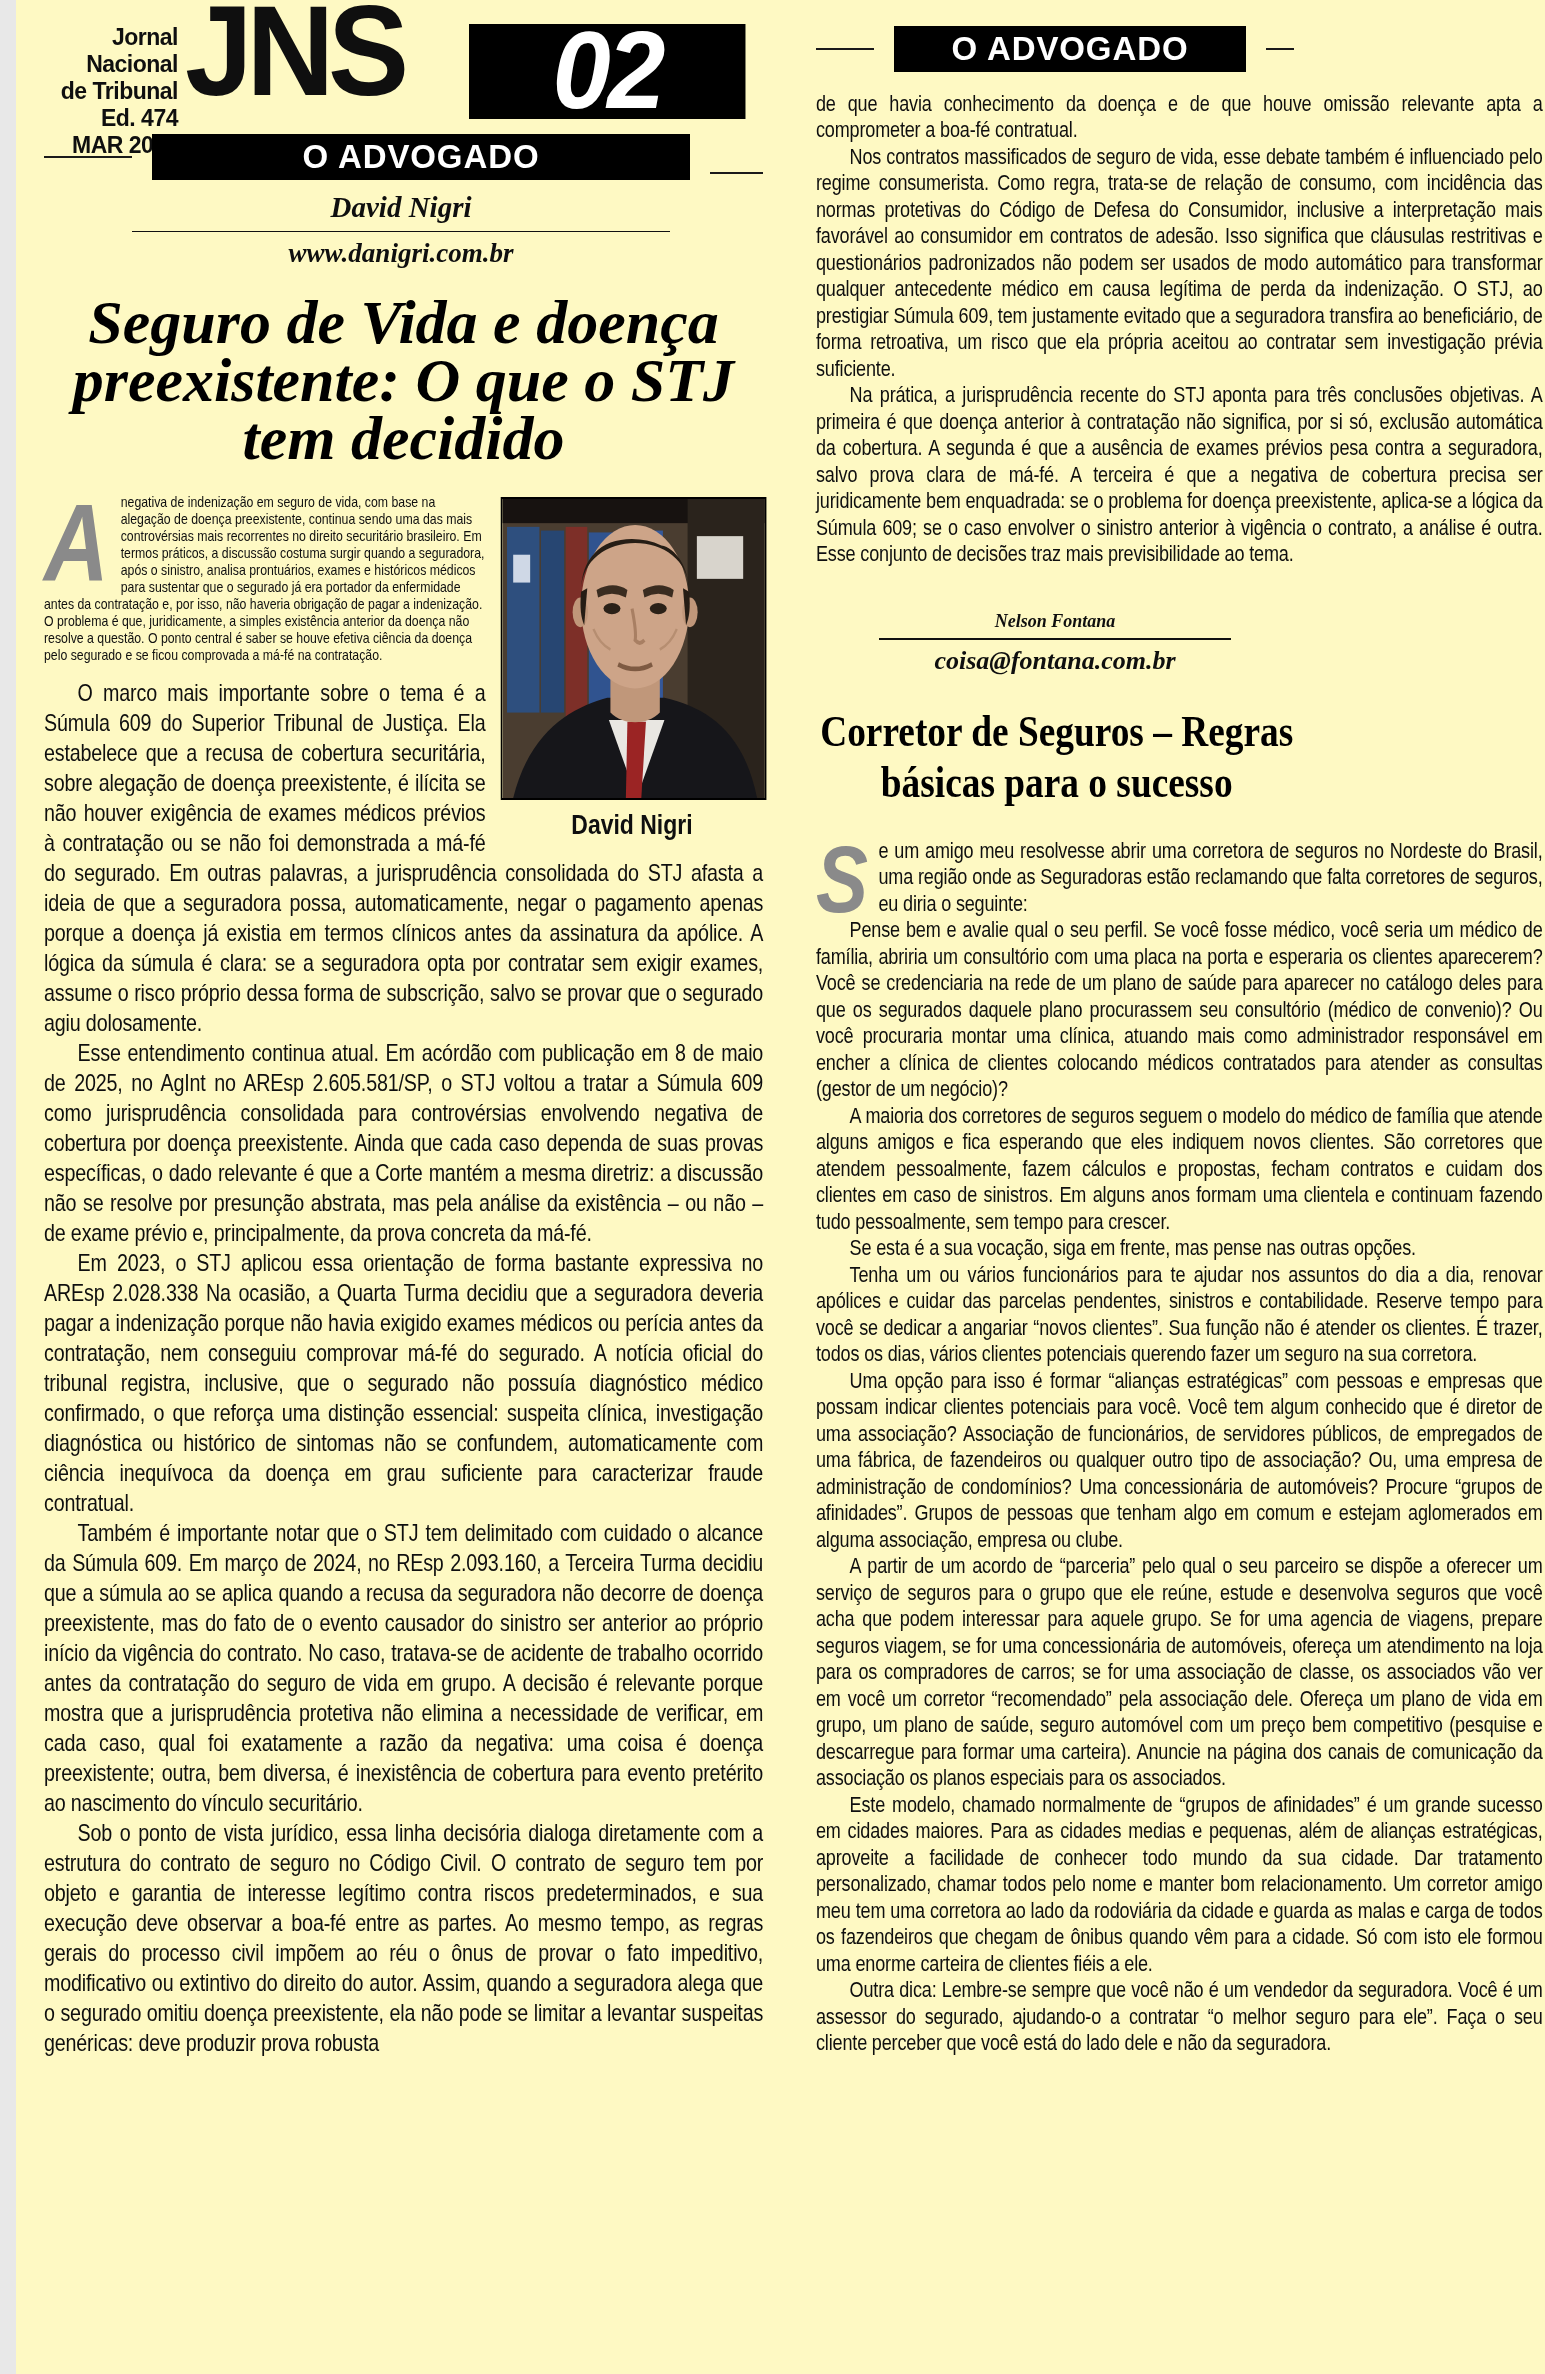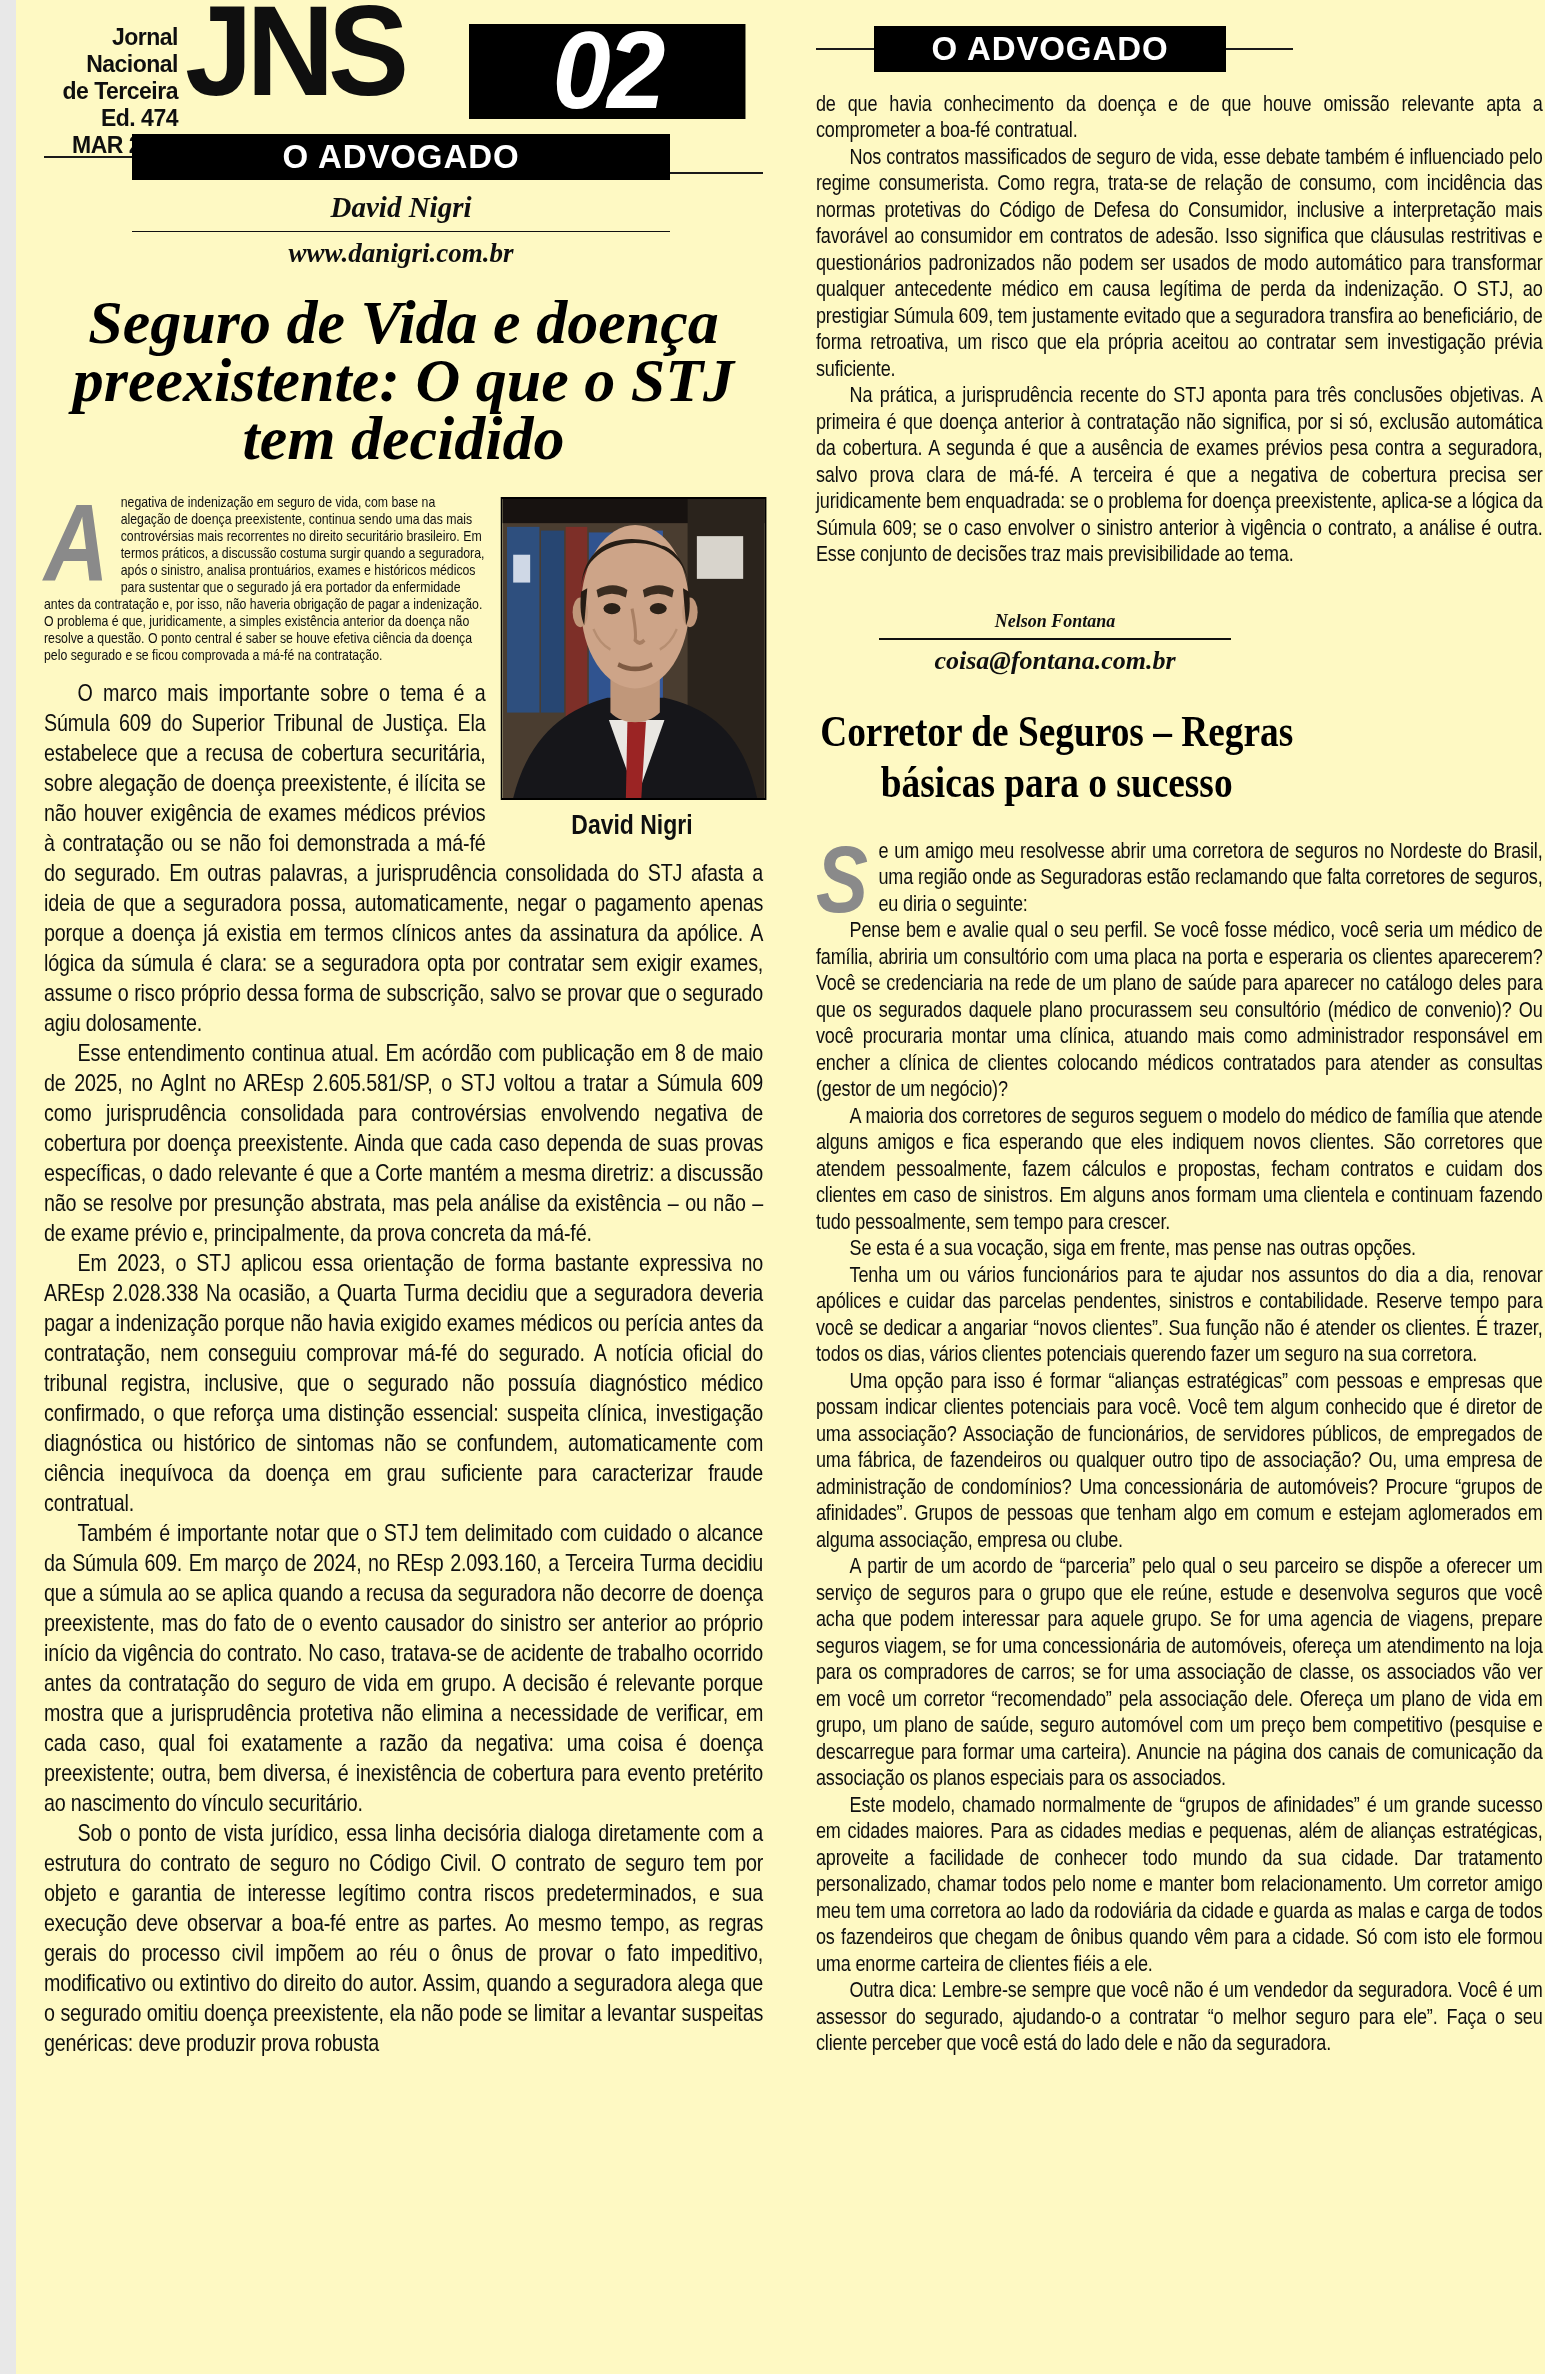--- a/index.html
+++ b/index.html
@@ -13,21 +13,21 @@
     font-size:23px;line-height:27px;font-weight:700;letter-spacing:-0.5px;}
   .mast-jns{position:absolute;left:169px;top:-13px;font-size:128px;line-height:128px;
     font-weight:700;letter-spacing:-6.5px;transform:scaleX(0.95);transform-origin:0 0;}
   .mast-pagebox{position:absolute;left:453px;top:24px;width:288px;height:95px;background:#000;
     color:#fff;text-align:center;font-weight:700;font-style:italic;font-size:109px;line-height:93px;
     letter-spacing:-3.7px;transform:scaleX(0.96);transform-origin:0 0;overflow:hidden;}
   
   #left-col{position:absolute;left:28px;top:134px;width:719px;}
   #right-col{position:absolute;left:800px;top:26px;width:726px;}
   
-  .bar-row{display:flex;align-items:center;height:46px;}
+  .bar-row{display:flex;align-items:center;height:46px;gap:20px;}
   .bar{background:#000;color:#fff;text-align:center;font-weight:700;font-size:33px;
     letter-spacing:0.9px;height:46px;line-height:46px;}
   .rule-line{height:2.8px;background:#1a1a1a;}
   .lead-line{width:88px;}
   .tail-line{flex:1;align-self:flex-end;margin-bottom:5.6px;}
   .mid-line{align-self:center;}
   
   .byline-zone{text-align:center;font-family:"Liberation Serif", serif;}
   #left-col .byline-zone{width:538px;margin-left:88px;}
   .byline-name{font-style:italic;font-weight:700;font-size:29px;margin-top:11px;}
@@ -65,21 +65,21 @@
   #corretor-zone{margin-top:43px;}
 </style>
 </head>
 <body>
 
 <div id="page">
 
   <div id="masthead">
     <div class="mast-info">
       <div>Jornal Nacional</div>
-      <div>de Terceira</div>
+      <div>de Tribunal</div>
       <div>Ed. 474</div>
       <div>MAR 2026</div>
     </div>
     <div class="mast-jns">JNS</div>
     <div class="mast-pagebox">02</div>
   </div>
 
   <div id="left-col">
 
     <div class="bar-row">

